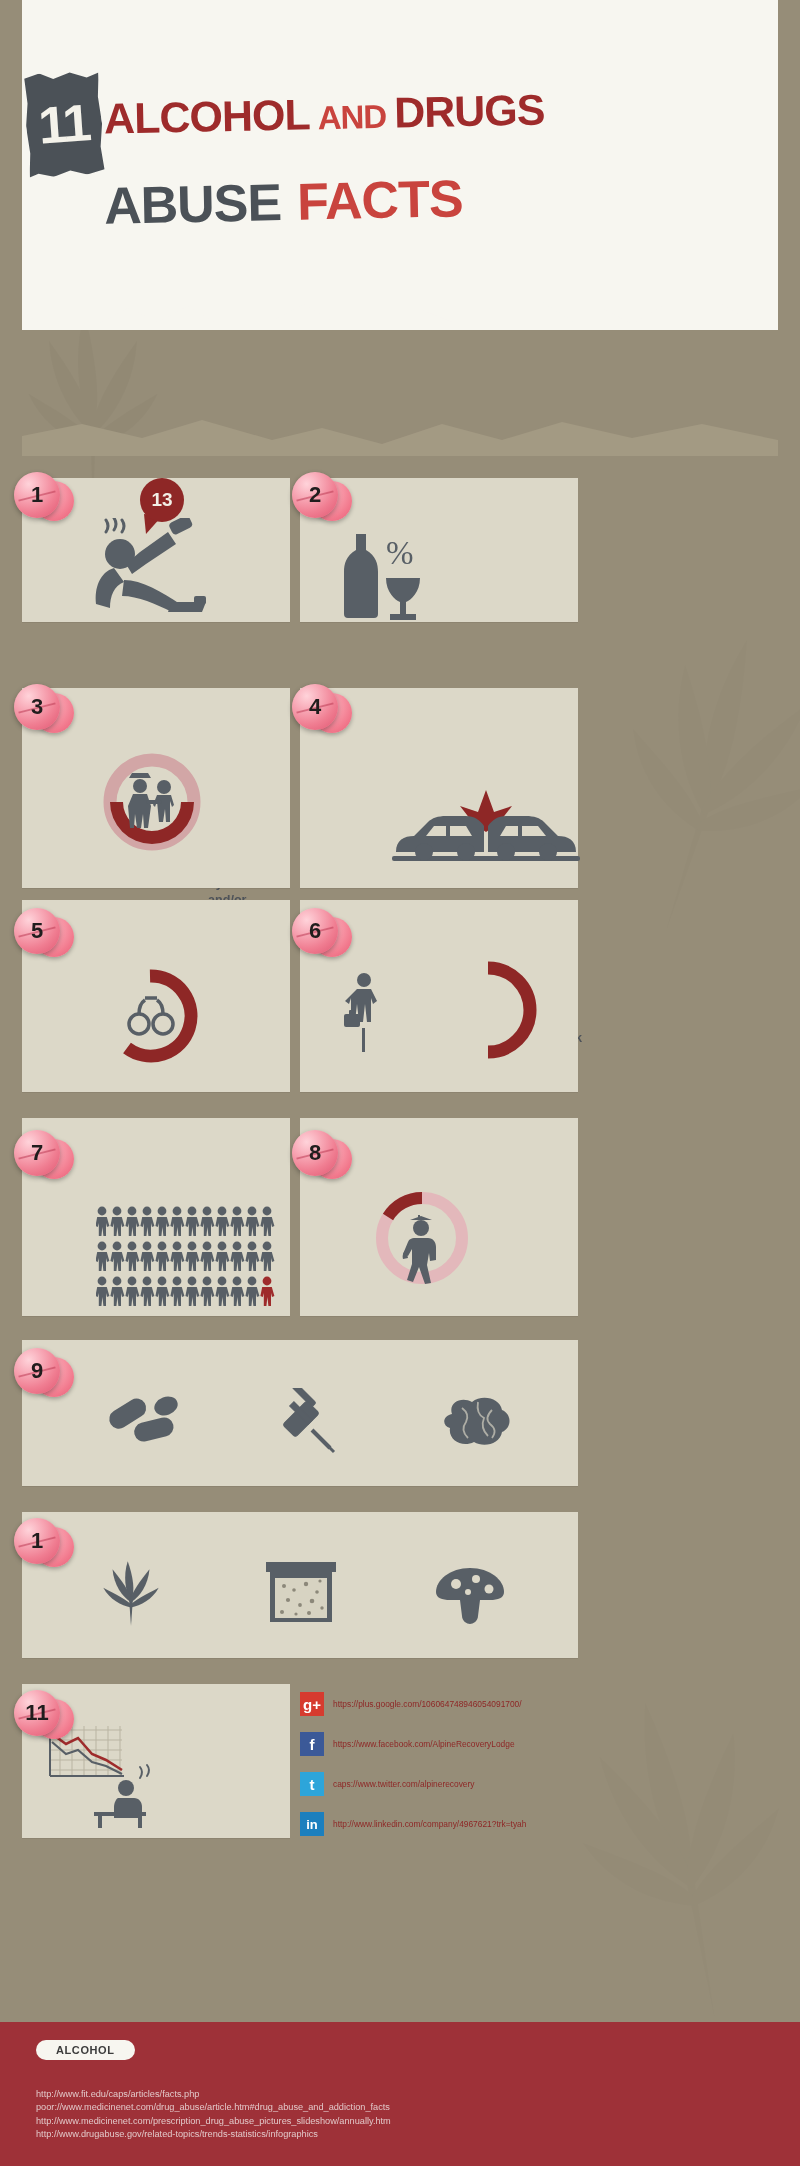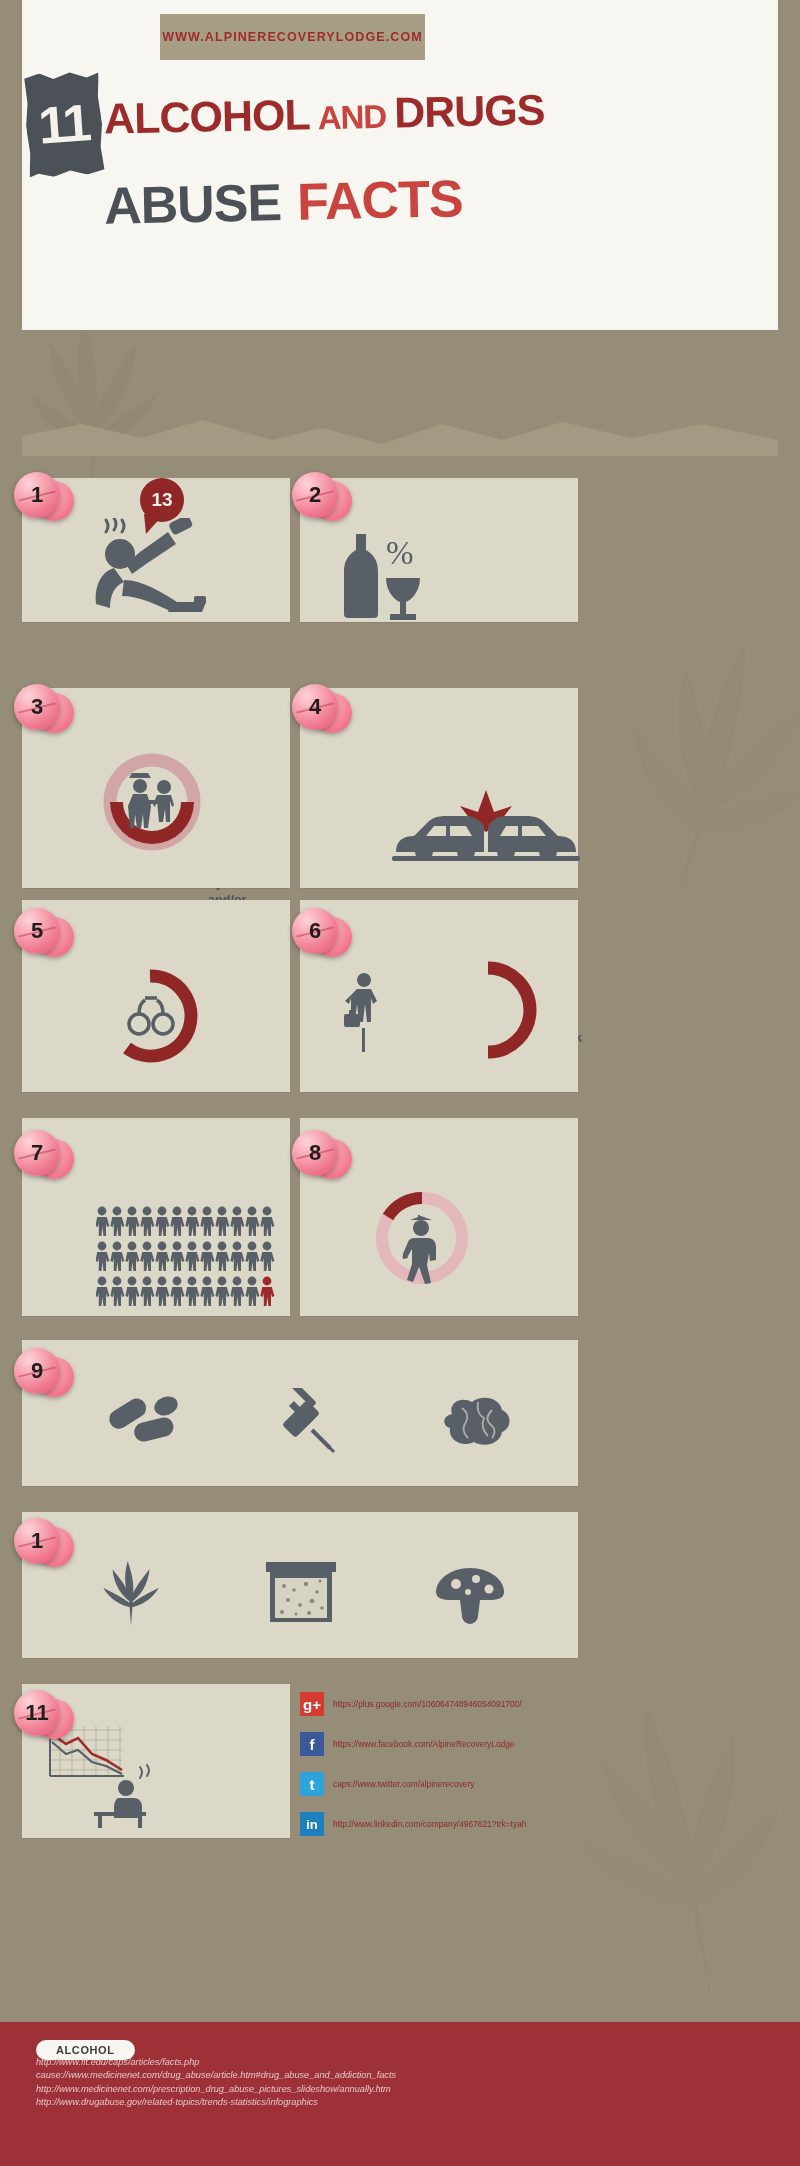--- a/index.html
+++ b/index.html
@@ -114,21 +114,21 @@
 
   
   .footer{
     position:absolute;left:0;top:2022px;width:800px;height:144px;background:#9e3138;z-index:6;
   }
   .src-pill{
     position:absolute;left:36px;top:18px;background:#f7f6f0;border-radius:13px;
     padding:4px 20px;color:#3c3c3c;font-size:11px;font-weight:bold;letter-spacing:.6px;
     font-family:"Liberation Sans", sans-serif;
   }
-  .src-list{position:absolute;left:36px;top:34px;font-style:italic;}
+  .src-list{position:absolute;left:36px;top:66px;}
   .src-list div{color:#e2c8c9;font-size:9.2px;line-height:13.4px;font-family:"Liberation Sans", sans-serif;}
 
   .mono-fig{fill:#585f66;}
   .red-fig{fill:#9e2b2b;}
 </style>
 </head>
 <body>
 
 <div class="page">
 
@@ -171,23 +171,20 @@
 
   <div class="header"></div>
   <svg class="torn" viewBox="0 0 756 44" preserveAspectRatio="none">
     <polygon fill="#f7f6f0" points="0,0 756,0 756,14 730,26 700,8 668,24 640,10 610,28 580,12 552,26 520,6 492,22 462,10 430,26 400,14 372,30 340,12 312,26 282,8 252,24 224,12 196,28 166,10 136,26 106,12 76,28 48,14 20,28 0,16"></polygon>
   </svg>
 
   <svg style="position:absolute;left:22px;top:418px;width:756px;height:38px;z-index:1;" viewBox="0 0 756 38" preserveAspectRatio="none">
     <polygon fill="#a39a83" points="0,38 0,18 60,6 120,20 180,2 250,22 300,10 360,26 420,6 480,22 540,4 610,20 680,6 756,22 756,38"></polygon>
   </svg>
 
-  <div class="url-bar">
-    <span>WWW.ALPINERECOVERYLODGE.COM</span>
-  </div>
 
   <div class="badge11">
     <div class="tag"></div>
     <div class="num">11</div>
   </div>
 
   <div class="title1">
     <span class="t-maroon">ALCOHOL</span><span class="t-and" style="padding:0 8px;">AND</span><span class="t-maroon">DRUGS</span>
   </div>
   <div class="title2">
@@ -588,19 +585,19 @@
     <div class="sicon" style="background:#1c7fbe;font-size:13px;">
         <span>in</span>
       </div>
     <div class="surl">http://www.linkedin.com/company/4967621?trk=tyah</div>
   </div>
 
   <div class="footer">
     <div class="src-pill">ALCOHOL</div>
     <div class="src-list">
       <div>http://www.fit.edu/caps/articles/facts.php</div>
-      <div>cause://www.medicinenet.com/drug_abuse/article.htm#drug_abuse_and_addiction_facts</div>
+      <div>poor://www.medicinenet.com/drug_abuse/article.htm#drug_abuse_and_addiction_facts</div>
       <div>http://www.medicinenet.com/prescription_drug_abuse_pictures_slideshow/annually.htm</div>
       <div>http://www.drugabuse.gov/related-topics/trends-statistics/infographics</div>
     </div>
   </div>
 
 </div>
 
 </body></html>

